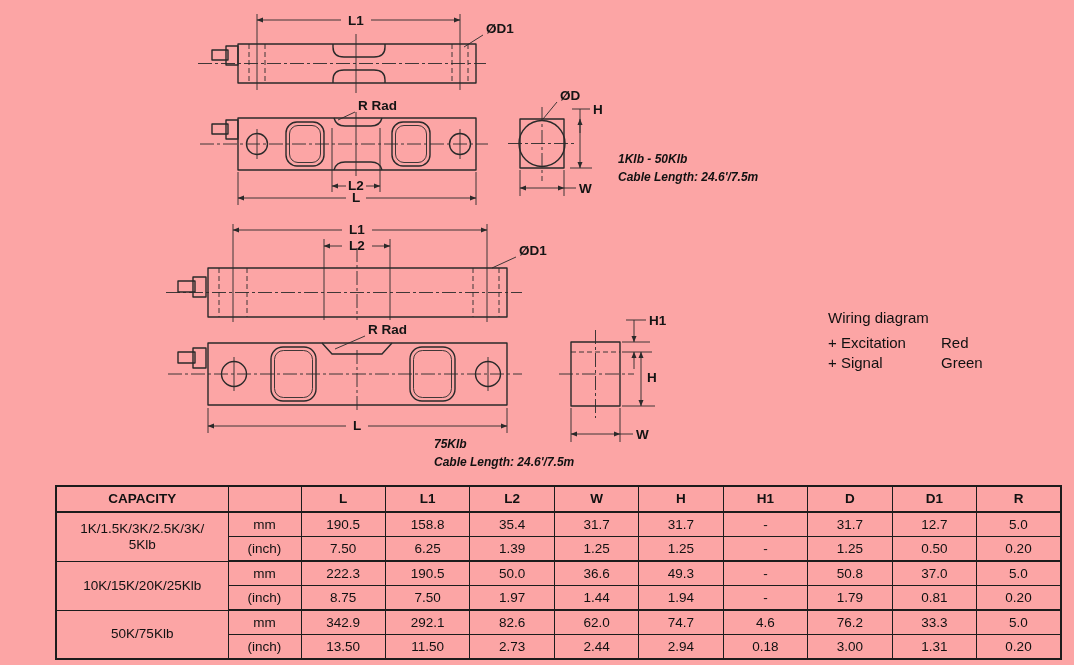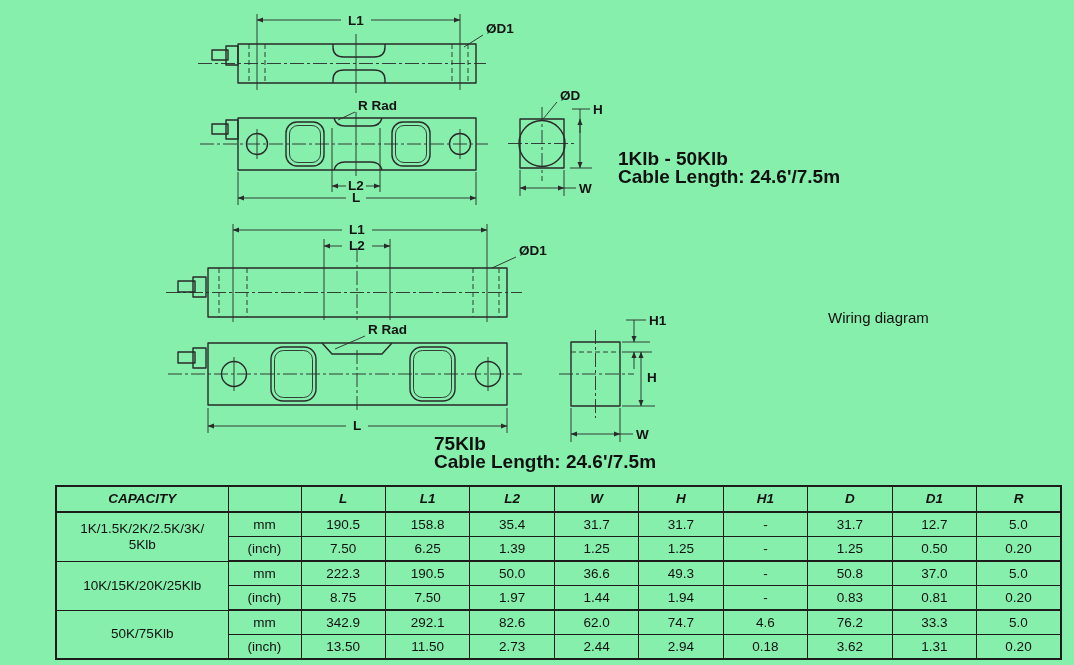--- a/index.html
+++ b/index.html
@@ -1,37 +1,37 @@
 <!DOCTYPE html>
 <html><head>
 <meta charset="utf-8">
 <style>
   html,body{margin:0;padding:0;background:#ffffff;}
-  #page{position:relative;width:1074px;height:665px;background:#86efac;overflow:hidden;
+  #page{position:relative;width:1074px;height:665px;background:#fca5a5;overflow:hidden;
         font-family:"Liberation Sans",sans-serif;color:#111;}
   
   svg{position:absolute;left:0;top:0;}
   .ol{stroke:#2a2a2a;stroke-width:1.4;fill:none;stroke-linejoin:round;}
   .tl{stroke:#2a2a2a;stroke-width:0.9;fill:none;}
   .dl{stroke:#2a2a2a;stroke-width:0.9;fill:none;stroke-dasharray:5 3;}
   .cl{stroke:#2a2a2a;stroke-width:0.9;fill:none;stroke-dasharray:14 3 3 3;}
   svg text{font-family:"Liberation Sans",sans-serif;font-weight:bold;font-size:13.5px;fill:#141414;}
   
-  .note{position:absolute;font-weight:bold;font-size:19px;line-height:18px;white-space:nowrap;}
+  .note{position:absolute;font-weight:bold;font-size:12px;line-height:18px;white-space:nowrap;font-style:italic;}
   
   #wiring{position:absolute;left:828px;top:309px;font-size:15px;}
   #wiring .w-title{margin-bottom:7px;}
   #wiring .w-row{display:flex;line-height:20px;}
   #wiring .w-sig{width:113px;}
   
   #spec{position:absolute;left:55px;top:485px;width:1007px;border-collapse:collapse;
         table-layout:fixed;border:2px solid #1c1c1c;font-size:13.5px;}
   #spec th,#spec td{border:1px solid #1c1c1c;text-align:center;vertical-align:middle;
         padding:0;line-height:1.15;}
-  #spec th{height:24px;font-weight:bold;border-bottom-width:2px;font-style:italic;}
+  #spec th{height:24px;font-weight:bold;border-bottom-width:2px;}
   #spec td{height:23px;}
   #spec tr.inch td{border-bottom-width:2px;}
 </style>
 </head>
 <body>
 
 <div id="page">
 
   <svg width="1074" height="480" viewBox="0 0 1074 480">
     <defs>
@@ -185,20 +185,28 @@
     <div>Cable Length: 24.6'/7.5m</div>
   </div>
 
   <div class="note" style="left:434px;top:435px;">
     <div>75Klb</div>
     <div>Cable Length: 24.6'/7.5m</div>
   </div>
 
   <div id="wiring">
     <div class="w-title">Wiring diagram</div>
+    <div class="w-row">
+      <span class="w-sig">+ Excitation</span>
+      <span class="w-col">Red</span>
+    </div>
+    <div class="w-row">
+      <span class="w-sig">+ Signal</span>
+      <span class="w-col">Green</span>
+    </div>
   </div>
 
   <table id="spec">
     <colgroup>
       <col style="width:172px">
         <col style="width:73px">
       <col>
         <col>
         <col>
         <col>
@@ -218,21 +226,21 @@
       <th>W</th>
       <th>H</th>
       <th>H1</th>
       <th>D</th>
       <th>D1</th>
       <th>R</th>
     </tr>
 
     <tr class="mm">
       <td rowspan="2">
-        <div>1K/1.5K/2K/2.5K/3K/</div>
+        <div>1K/1.5K/3K/2.5K/3K/</div>
         <div>5Klb</div>
       </td>
       <td>mm</td>
       <td>190.5</td>
       <td>158.8</td>
       <td>35.4</td>
       <td>31.7</td>
       <td>31.7</td>
       <td>-</td>
       <td>31.7</td>
@@ -268,21 +276,21 @@
       <td>5.0</td>
     </tr>
     <tr class="inch">
       <td>(inch)</td>
       <td>8.75</td>
       <td>7.50</td>
       <td>1.97</td>
       <td>1.44</td>
       <td>1.94</td>
       <td>-</td>
-      <td>0.83</td>
+      <td>1.79</td>
       <td>0.81</td>
       <td>0.20</td>
     </tr>
 
     <tr class="mm">
       <td rowspan="2">
         <div>50K/75Klb</div>
       </td>
       <td>mm</td>
       <td>342.9</td>
@@ -296,20 +304,20 @@
       <td>5.0</td>
     </tr>
     <tr class="inch">
       <td>(inch)</td>
       <td>13.50</td>
       <td>11.50</td>
       <td>2.73</td>
       <td>2.44</td>
       <td>2.94</td>
       <td>0.18</td>
-      <td>3.62</td>
+      <td>3.00</td>
       <td>1.31</td>
       <td>0.20</td>
     </tr>
   </tbody>
     </table>
 
 </div>
 
 </body></html>

